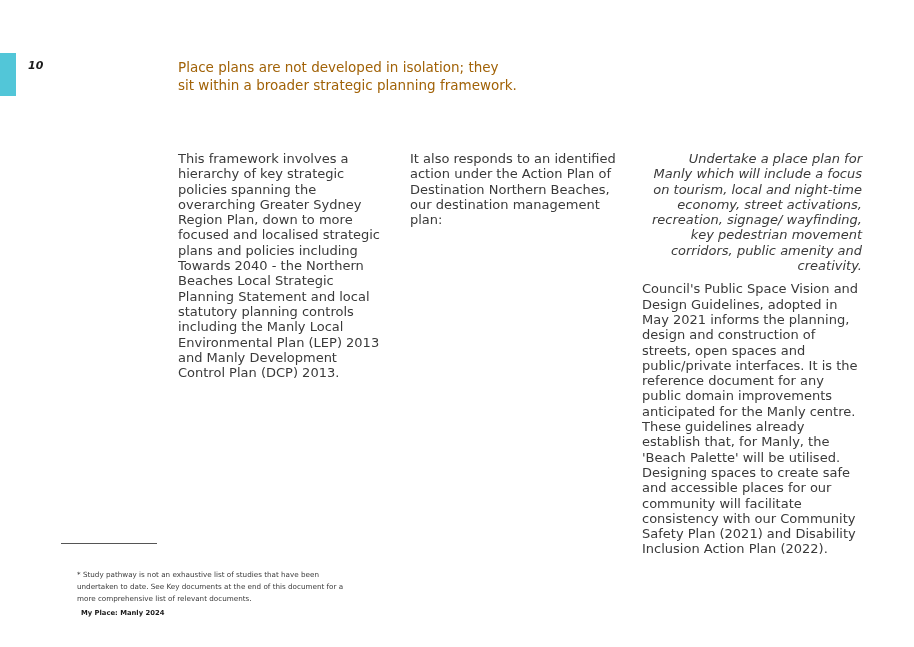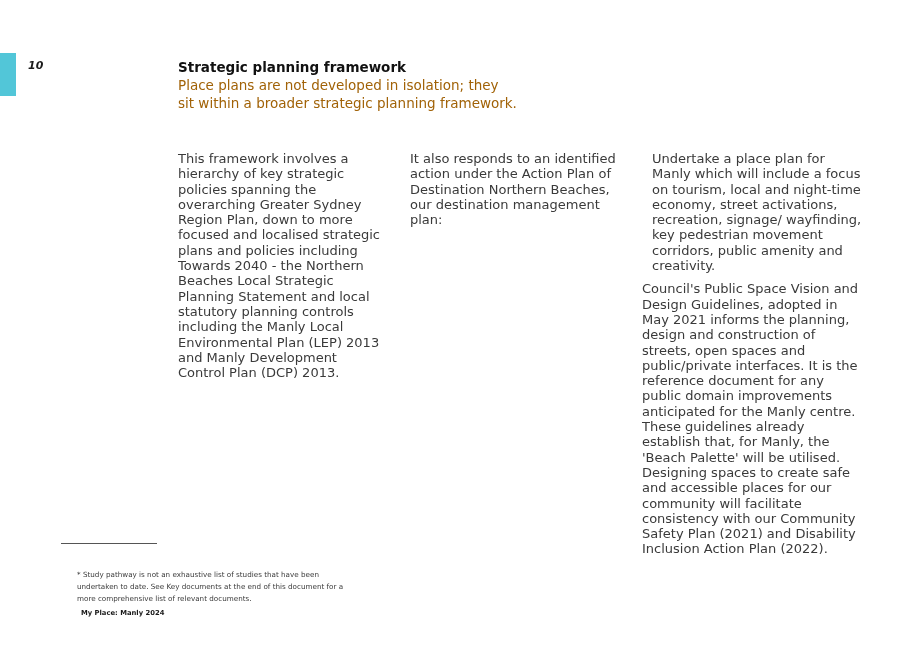--- a/index.html
+++ b/index.html
@@ -58,21 +58,23 @@
       line-height: 15.3px;
       color: #3a3a3a;
     }
     .col p {
       margin: 0 0 8px 0;
     }
     .col-1 { left: 178px; width: 205px; }
     .col-2 { left: 410px; width: 220px; }
     .col-3 { left: 642px; width: 220px; }
     .quote {
+      font-style: italic;
       padding-left: 10px;
+      text-align: right;
     }
     .footnote-rule {
       position: absolute;
       left: 61px;
       top: 543px;
       width: 96px;
       height: 1px;
       background: #555555;
     }
     .footnote {
@@ -95,21 +97,20 @@
       margin-left: 20px;
     }
   </style>
 </head>
 <body>
 
 <div class="tab-marker"></div>
 <div class="page-number">10</div>
 
 <div class="heading">
-  <h1 class="heading-title">Strategic planning framework</h1>
   <p class="heading-sub">Place plans are not developed in isolation; they sit within a broader strategic planning framework.</p>
 </div>
 
 <div class="col col-1">
   <p>This framework involves a hierarchy of key strategic policies spanning the overarching Greater Sydney Region Plan, down to more focused and localised strategic plans and policies including Towards 2040 - the Northern Beaches Local Strategic Planning Statement and local statutory planning controls including the Manly Local Environmental Plan (LEP) 2013 and Manly Development Control Plan (DCP) 2013.</p>
 </div>
 
 <div class="col col-2">
   <p>It also responds to an identified action under the Action Plan of Destination Northern Beaches, our destination management plan:</p>
 </div>

